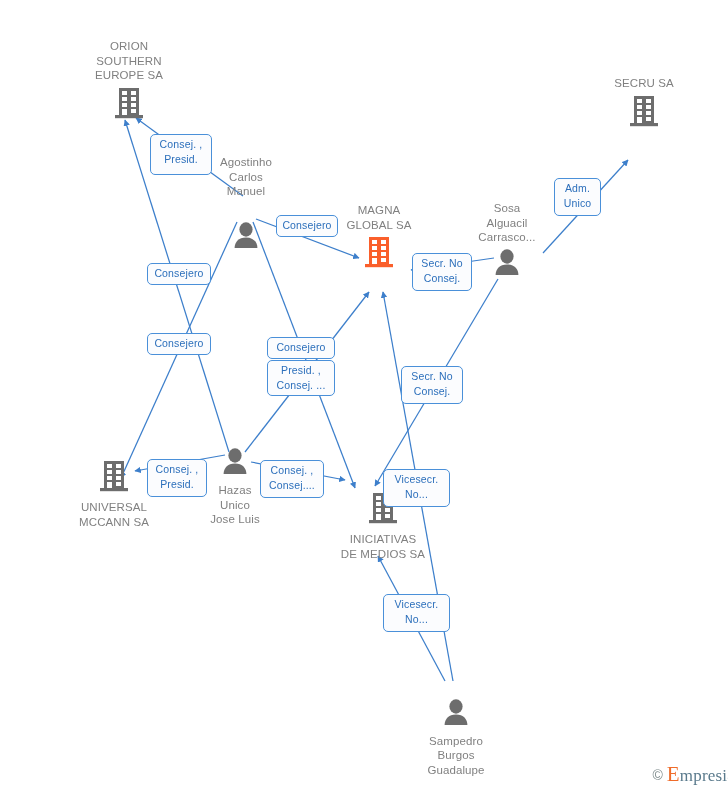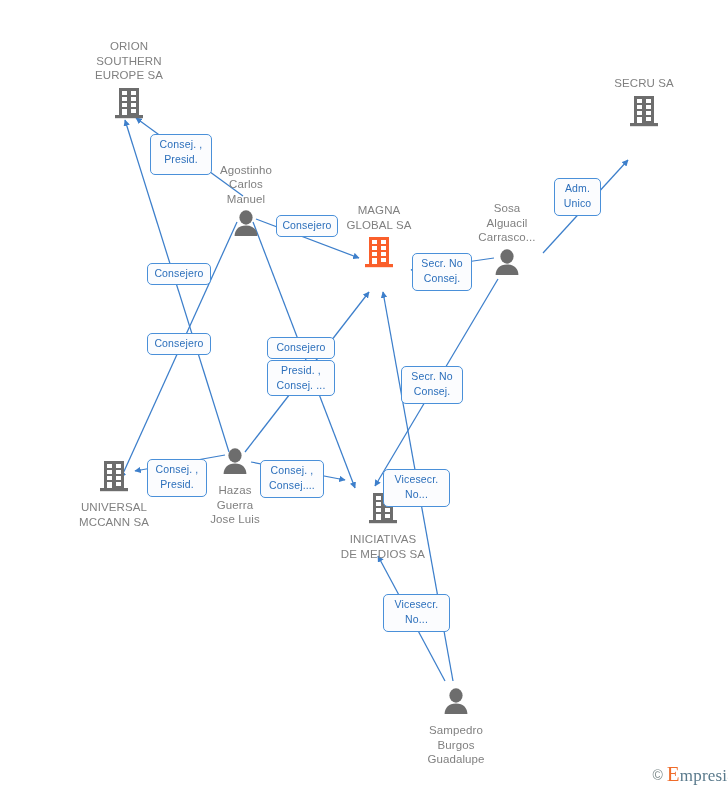--- a/index.html
+++ b/index.html
@@ -184,21 +184,21 @@
             <rect x="8" y="11" width="5" height="4" fill="#fff"></rect>
             <rect x="17" y="11" width="5" height="4" fill="#fff"></rect>
             <rect x="8" y="17" width="5" height="4" fill="#fff"></rect>
             <rect x="17" y="17" width="5" height="4" fill="#fff"></rect>
             <rect x="8" y="23" width="5" height="6" fill="#fff"></rect>
             <rect x="17" y="23" width="5" height="4" fill="#fff"></rect>
           </svg></span>
         <span class="nlabel">INICIATIVAS
 DE MEDIOS SA</span>
       </div>
-      <div class="node person label-above" style="left: 231px; top: 143px; height: 100px; justify-content: flex-start;">
+      <div class="node person label-above" style="left: 231px; top: 155px; height: 100px; justify-content: space-between;">
         <span class="ico"><svg width="30" height="30" viewBox="0 0 30 30">
             <ellipse cx="15" cy="8.5" rx="6.6" ry="7.2" fill="#6D6D6D"></ellipse>
             <path d="M15 16.5 C 7.5 16.5 3.6 21.2 3.6 27 L 26.4 27 C 26.4 21.2 22.5 16.5 15 16.5 Z" fill="#6D6D6D"></path>
           </svg></span>
         <span class="nlabel">Agostinho
 Carlos
 Manuel</span>
       </div>
       <div class="node person label-above" style="left: 492px; top: 201px; height: 100px; justify-content: flex-end;">
         <span class="ico"><svg width="30" height="30" viewBox="0 0 30 30">
@@ -208,24 +208,24 @@
         <span class="nlabel">Sosa
 Alguacil
 Carrasco...</span>
       </div>
       <div class="node person" style="left: 220px; top: 447px; height: 100px; justify-content: flex-start;">
         <span class="ico"><svg width="30" height="30" viewBox="0 0 30 30">
             <ellipse cx="15" cy="8.5" rx="6.6" ry="7.2" fill="#6D6D6D"></ellipse>
             <path d="M15 16.5 C 7.5 16.5 3.6 21.2 3.6 27 L 26.4 27 C 26.4 21.2 22.5 16.5 15 16.5 Z" fill="#6D6D6D"></path>
           </svg></span>
         <span class="nlabel">Hazas
-Guerra
+Unico
 Jose Luis</span>
       </div>
-      <div class="node person" style="left: 441px; top: 677px; height: 100px; justify-content: center;">
+      <div class="node person" style="left: 441px; top: 677px; height: 100px; justify-content: flex-end;">
         <span class="ico"><svg width="30" height="30" viewBox="0 0 30 30">
             <ellipse cx="15" cy="8.5" rx="6.6" ry="7.2" fill="#6D6D6D"></ellipse>
             <path d="M15 16.5 C 7.5 16.5 3.6 21.2 3.6 27 L 26.4 27 C 26.4 21.2 22.5 16.5 15 16.5 Z" fill="#6D6D6D"></path>
           </svg></span>
         <span class="nlabel">Sampedro
 Burgos
 Guadalupe</span>
       </div>
     </div>
   <div id="labels-layer">

